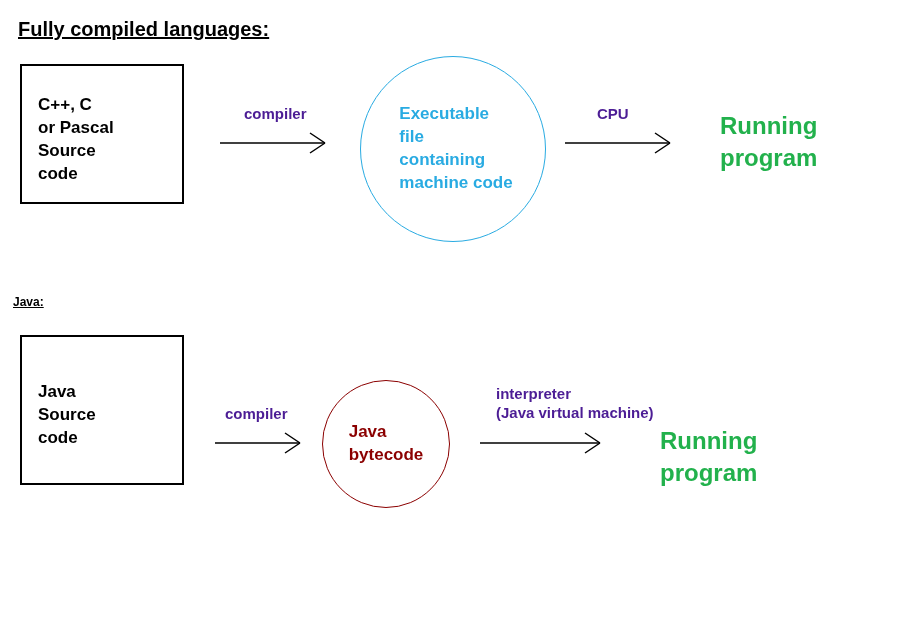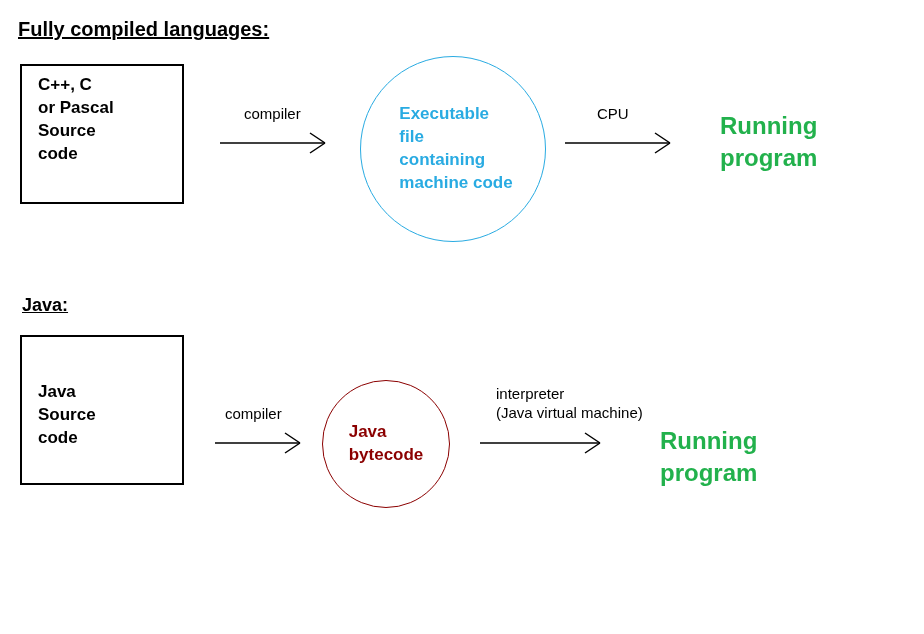--- a/index.html
+++ b/index.html
@@ -13,21 +13,21 @@
     .heading {
       position: absolute;
       font-weight: bold;
       text-decoration: underline;
       color: #000;
     }
     .box {
       position: absolute;
       border: 2px solid #000;
       background: #fff;
-      padding: 8px 16px;
+      padding: 28px 16px;
       font-weight: bold;
       color: #000;
       font-size: 17px;
       line-height: 1.35;
     }
     .circle {
       position: absolute;
       border-radius: 50%;
       background: #fff;
       display: flex;
@@ -42,22 +42,22 @@
     .circle-red { border: 1.5px solid #8b0000; color: #8b0000; }
     .result {
       position: absolute;
       font-weight: bold;
       color: #22b14c;
       font-size: 24px;
       line-height: 1.35;
     }
     .arrow-label {
       position: absolute;
-      font-weight: normal;
-      color: #000000;
+      font-weight: bold;
+      color: #4c1d95;
       font-size: 15px;
       line-height: 1.25;
     }
     .arrow {
       position: absolute;
     }
     .arrow line, .arrow path {
       stroke: #000;
       stroke-width: 1.5;
       fill: none;
@@ -94,21 +94,21 @@
 <svg class="arrow" style="left:560px; top:128px;" width="130" height="30">
   <line x1="5" y1="15" x2="110" y2="15"></line>
   <path d="M110 15 L95 5 M110 15 L95 25"></path>
 </svg>
 
 <div class="result" style="left:720px; top:110px;">
   <span style="white-space:pre-line;">Running
 program</span>
 </div>
 
-<div class="heading" style="left:22px; top:295px; font-size:18px;">Java:</div>
+<div class="heading" style="left:13px; top:295px; font-size:12px;">Java:</div>
 
 <div class="box" style="left:20px; top:335px; width:164px; height:150px; padding-top:44px;">
   <span style="white-space:pre-line;">Java
 Source
 code</span>
 </div>
 
 <div class="arrow-label" style="left:225px; top:405px;">compiler</div>
 
 <svg class="arrow" style="left:210px; top:428px;" width="110" height="30">

